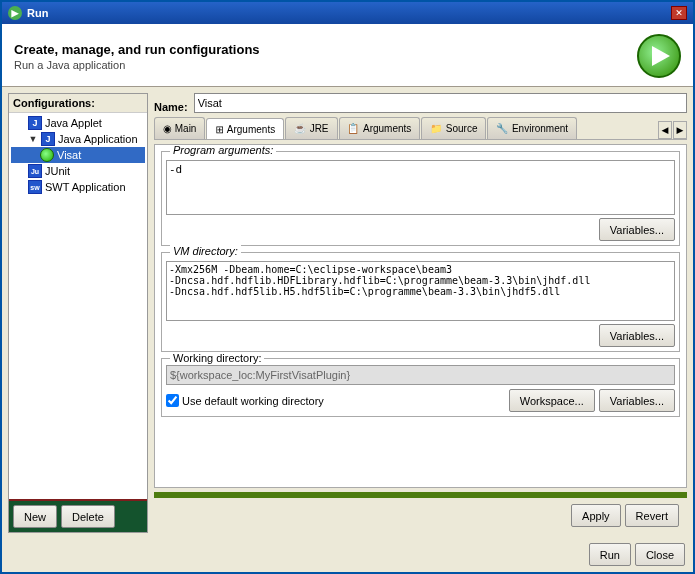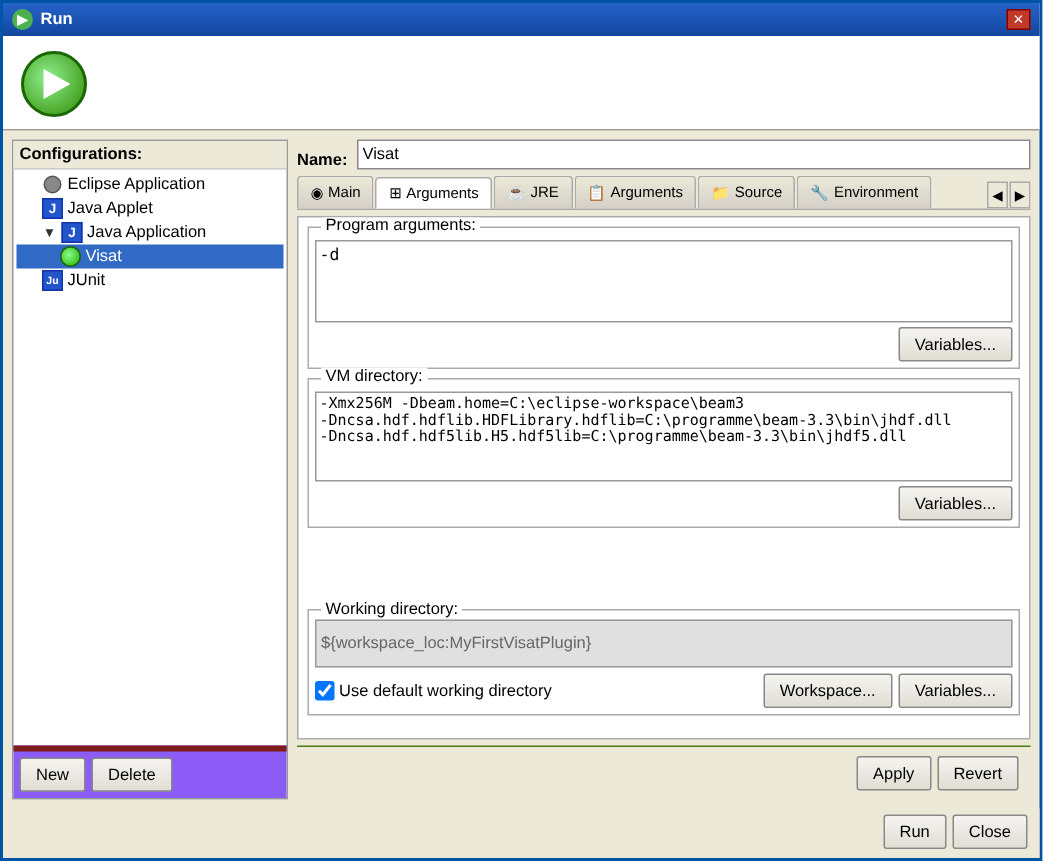--- a/index.html
+++ b/index.html
@@ -97,21 +97,21 @@
       margin-left: 3px;
     }
     .dialog-body {
       display: flex;
       flex: 1;
       overflow: hidden;
       padding: 6px;
       gap: 6px;
     }
     .left-panel {
-      width: 184px;
+      width: 140px;
       flex-shrink: 0;
       background: white;
       border: 1px solid #999;
       display: flex;
       flex-direction: column;
     }
     .left-panel-label {
       font-size: 11px;
       font-weight: bold;
       padding: 3px 4px;
@@ -169,22 +169,22 @@
       width: 14px; height: 14px;
       background: radial-gradient(circle at 40% 40%, #8f8, #2a0);
       border-radius: 50%;
       border: 1px solid #1a6600;
     }
     .item-label { font-size: 11px; }
     .left-buttons {
       display: flex;
       gap: 4px;
       padding: 4px;
-      border-top: 4px solid #7f1d1d;
-      background: #8b5cf6;
+      border-top: 2px solid #7f1d1d;
+      background: #14532d;
     }
     .btn {
       height: 23px;
       padding: 0 10px;
       background: linear-gradient(to bottom, #f5f4f0, #e0ddd4);
       border: 1px solid #888;
       border-radius: 2px;
       font-size: 11px;
       cursor: pointer;
     }
@@ -272,20 +272,21 @@
       padding: 0;
       position: relative;
     }
     .group-box-label {
       position: absolute;
       top: -8px;
       left: 8px;
       background: white;
       padding: 0 3px;
       font-size: 11px;
+      font-style: italic;
     }
     .group-box-inner {
       padding: 8px 4px 4px 4px;
       display: flex;
       flex-direction: column;
       gap: 3px;
     }
     .group-textarea {
       width: 100%;
       height: 55px;
@@ -306,39 +307,38 @@
       padding: 2px;
       background: white;
     }
     .variables-btn-row {
       display: flex;
       justify-content: flex-end;
     }
     .working-dir-section {
       border: 1px solid #aaa;
       position: relative;
-      margin-top: 48px;
     }
     .working-dir-label {
       position: absolute;
       top: -7px;
       left: 8px;
       background: white;
       padding: 0 3px;
       font-size: 11px;
     }
     .working-dir-inner {
       padding: 6px 4px 4px 4px;
       display: flex;
       flex-direction: column;
       gap: 4px;
     }
     .wd-input {
       width: 100%;
-      height: 32px;
+      height: 20px;
       border: 1px solid #999;
       padding: 1px 3px;
       font-size: 11px;
       background: #e0e0e0;
       color: #666;
     }
     .wd-row {
       display: flex;
       align-items: center;
       gap: 6px;
@@ -352,21 +352,21 @@
     }
     .wd-buttons {
       display: flex;
       gap: 4px;
     }
     .bottom-bar {
       display: flex;
       justify-content: flex-end;
       gap: 4px;
       padding: 6px 8px;
-      border-top: 1px solid #4d7c0f;
+      border-top: 6px solid #4d7c0f;
       background: #ece9d8;
       flex-shrink: 0;
     }
     .bottom-bar-actions {
       display: flex;
       gap: 4px;
       flex: 1;
       justify-content: flex-end;
       align-items: center;
     }
@@ -386,38 +386,35 @@
 
   <div class="title-bar">
     <div class="title-bar-left">
       <div class="title-icon">▶</div>
       <span>Run</span>
     </div>
     <div class="title-close">✕</div>
   </div>
 
   <div class="dialog-header">
+    <div class="dialog-header-text">
+      <h2>Create, manage, and run configurations</h2>
+      <p>Run a Java application</p>
+    </div>
     <div class="run-icon">
       <div class="run-icon-triangle"></div>
     </div>
   </div>
 
   <div class="dialog-body">
 
     <div class="left-panel">
       <div class="left-panel-label">Configurations:</div>
       <div class="tree-area">
 
-        <div class="tree-item">
-          <span class="tree-indent"></span>
-          <span class="item-icon">
-            <div class="icon-circle-gray"></div>
-          </span>
-          <span class="item-label">Eclipse Application</span>
-        </div>
 
         <div class="tree-item">
           <span class="tree-indent"></span>
           <span class="item-icon">
             <div class="icon-j-blue">J</div>
           </span>
           <span class="item-label">Java Applet</span>
         </div>
 
         <div class="tree-item">
@@ -439,20 +436,27 @@
 
         <div class="tree-item">
           <span class="tree-indent"></span>
           <span class="item-icon">
             <div class="icon-j-blue" style="font-size:7px;">Ju</div>
           </span>
           <span class="item-label">JUnit</span>
         </div>
 
 
+        <div class="tree-item">
+          <span class="tree-indent"></span>
+          <span class="item-icon">
+            <div class="icon-j-blue" style="font-size:7px;">sw</div>
+          </span>
+          <span class="item-label">SWT Application</span>
+        </div>
       </div>
 
       <div class="left-buttons">
         <button class="btn">New</button>
         <button class="btn">Delete</button>
       </div>
     </div>
 
     <div class="right-panel">
 

